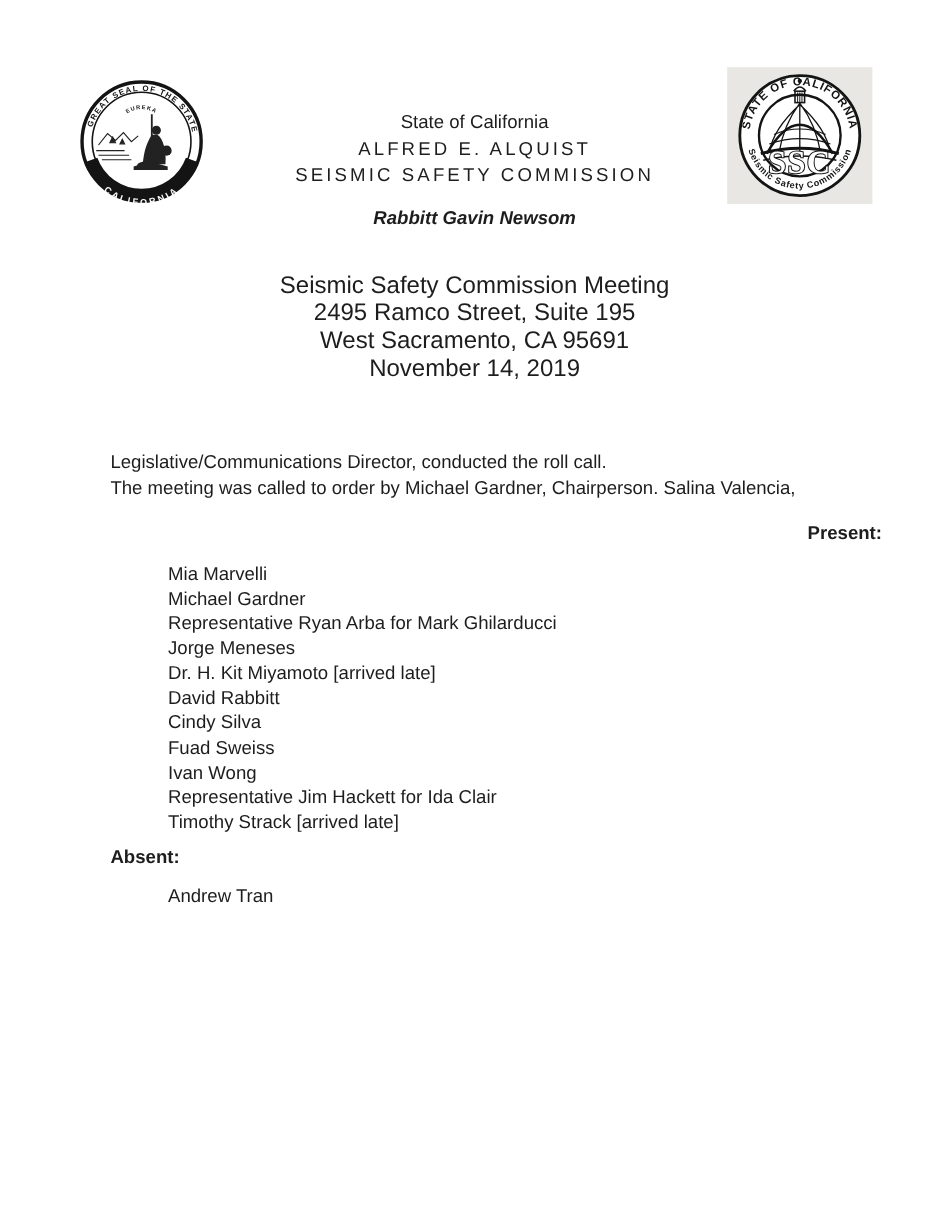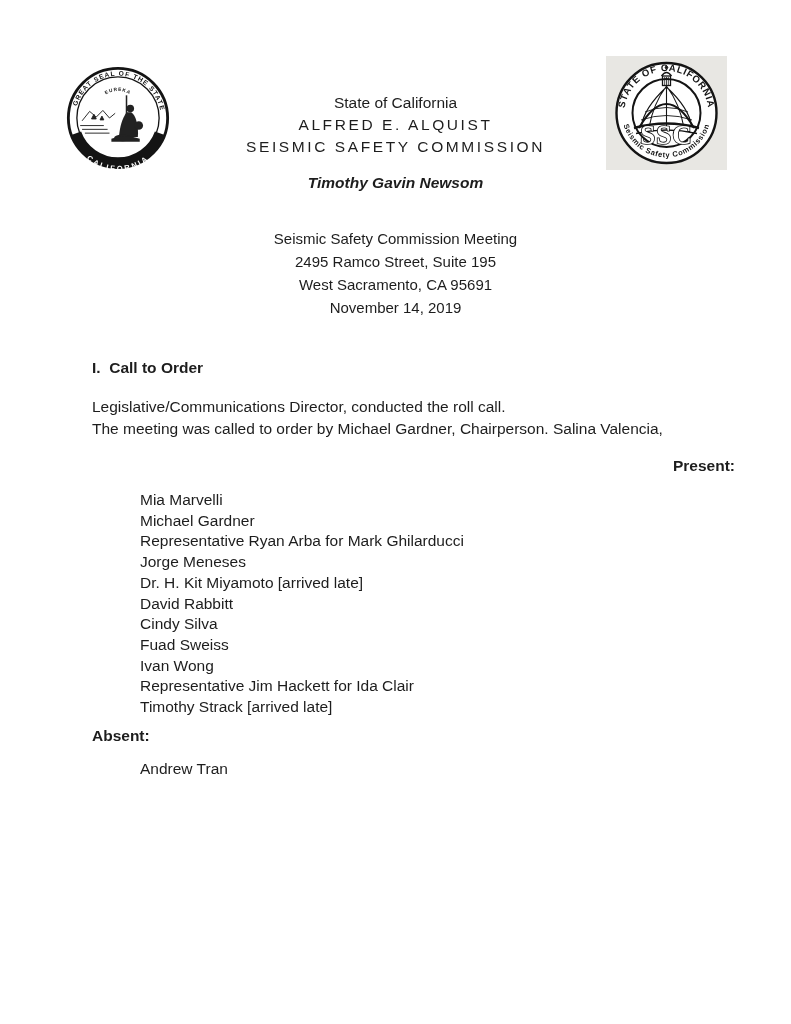--- a/index.html
+++ b/index.html
@@ -23,21 +23,21 @@
   
   .org-block{
     position:absolute;left:0;right:0;top:92px;
     text-align:center;font-size:15.5px;line-height:22px;
   }
   .org-caps{letter-spacing:2.6px;}
   .governor{margin-top:14px;font-weight:bold;font-style:italic;}
   
   .meeting-block{
     position:absolute;left:0;right:0;top:227px;
-    text-align:center;font-size:15px;line-height:23px;
+    text-align:center;font-size:20px;line-height:23px;
   }
   
   .content{position:absolute;left:92px;top:357px;right:56px;font-size:15.5px;}
   .sect-heading{font-weight:bold;line-height:21px;white-space:pre-wrap;}
   .para{margin-top:18px;line-height:22px;}
   .present-heading{margin-top:15px;text-align:right;}
   .roster{margin-top:14px;margin-left:48px;line-height:20.7px;}
   .absent-heading{margin-top:7px;}
   .roster-absent{margin-top:13px;}
   .line{white-space:pre-wrap;}
@@ -109,32 +109,31 @@
         <path d="M 30 77.5 Q 60.5 70.5 91 77.5" stroke-width="1.4"></path>
       </g>
       <text x="60.5" y="88" text-anchor="middle" font-family="Liberation Serif, serif" font-weight="bold" font-size="27" letter-spacing="1" fill="#ffffff" stroke="#141414" stroke-width="1.7" paint-order="stroke">SSC</text>
     </svg>
   </div>
 
   <div class="org-block">
     <div class="line">State of California</div>
     <div class="line org-caps">ALFRED E. ALQUIST</div>
     <div class="line org-caps">SEISMIC SAFETY COMMISSION</div>
-    <div class="governor line">Timothy Gavin Newsom</div>
+    <div class="governor line">Rabbitt Gavin Newsom</div>
   </div>
 
   <div class="meeting-block">
     <div class="line">Seismic Safety Commission Meeting</div>
     <div class="line">2495 Ramco Street, Suite 195</div>
     <div class="line">West Sacramento, CA 95691</div>
     <div class="line">November 14, 2019</div>
   </div>
 
   <div class="content">
-    <div class="sect-heading">I.  Call to Order</div>
 
     <div class="para">
       <div class="line">Legislative/Communications Director, conducted the roll call.</div>
       <div class="line">The meeting was called to order by Michael Gardner, Chairperson. Salina Valencia,</div>
     </div>
 
     <div class="sect-heading present-heading">Present:</div>
 
     <div class="roster">
       <div class="line">Mia Marvelli</div>

